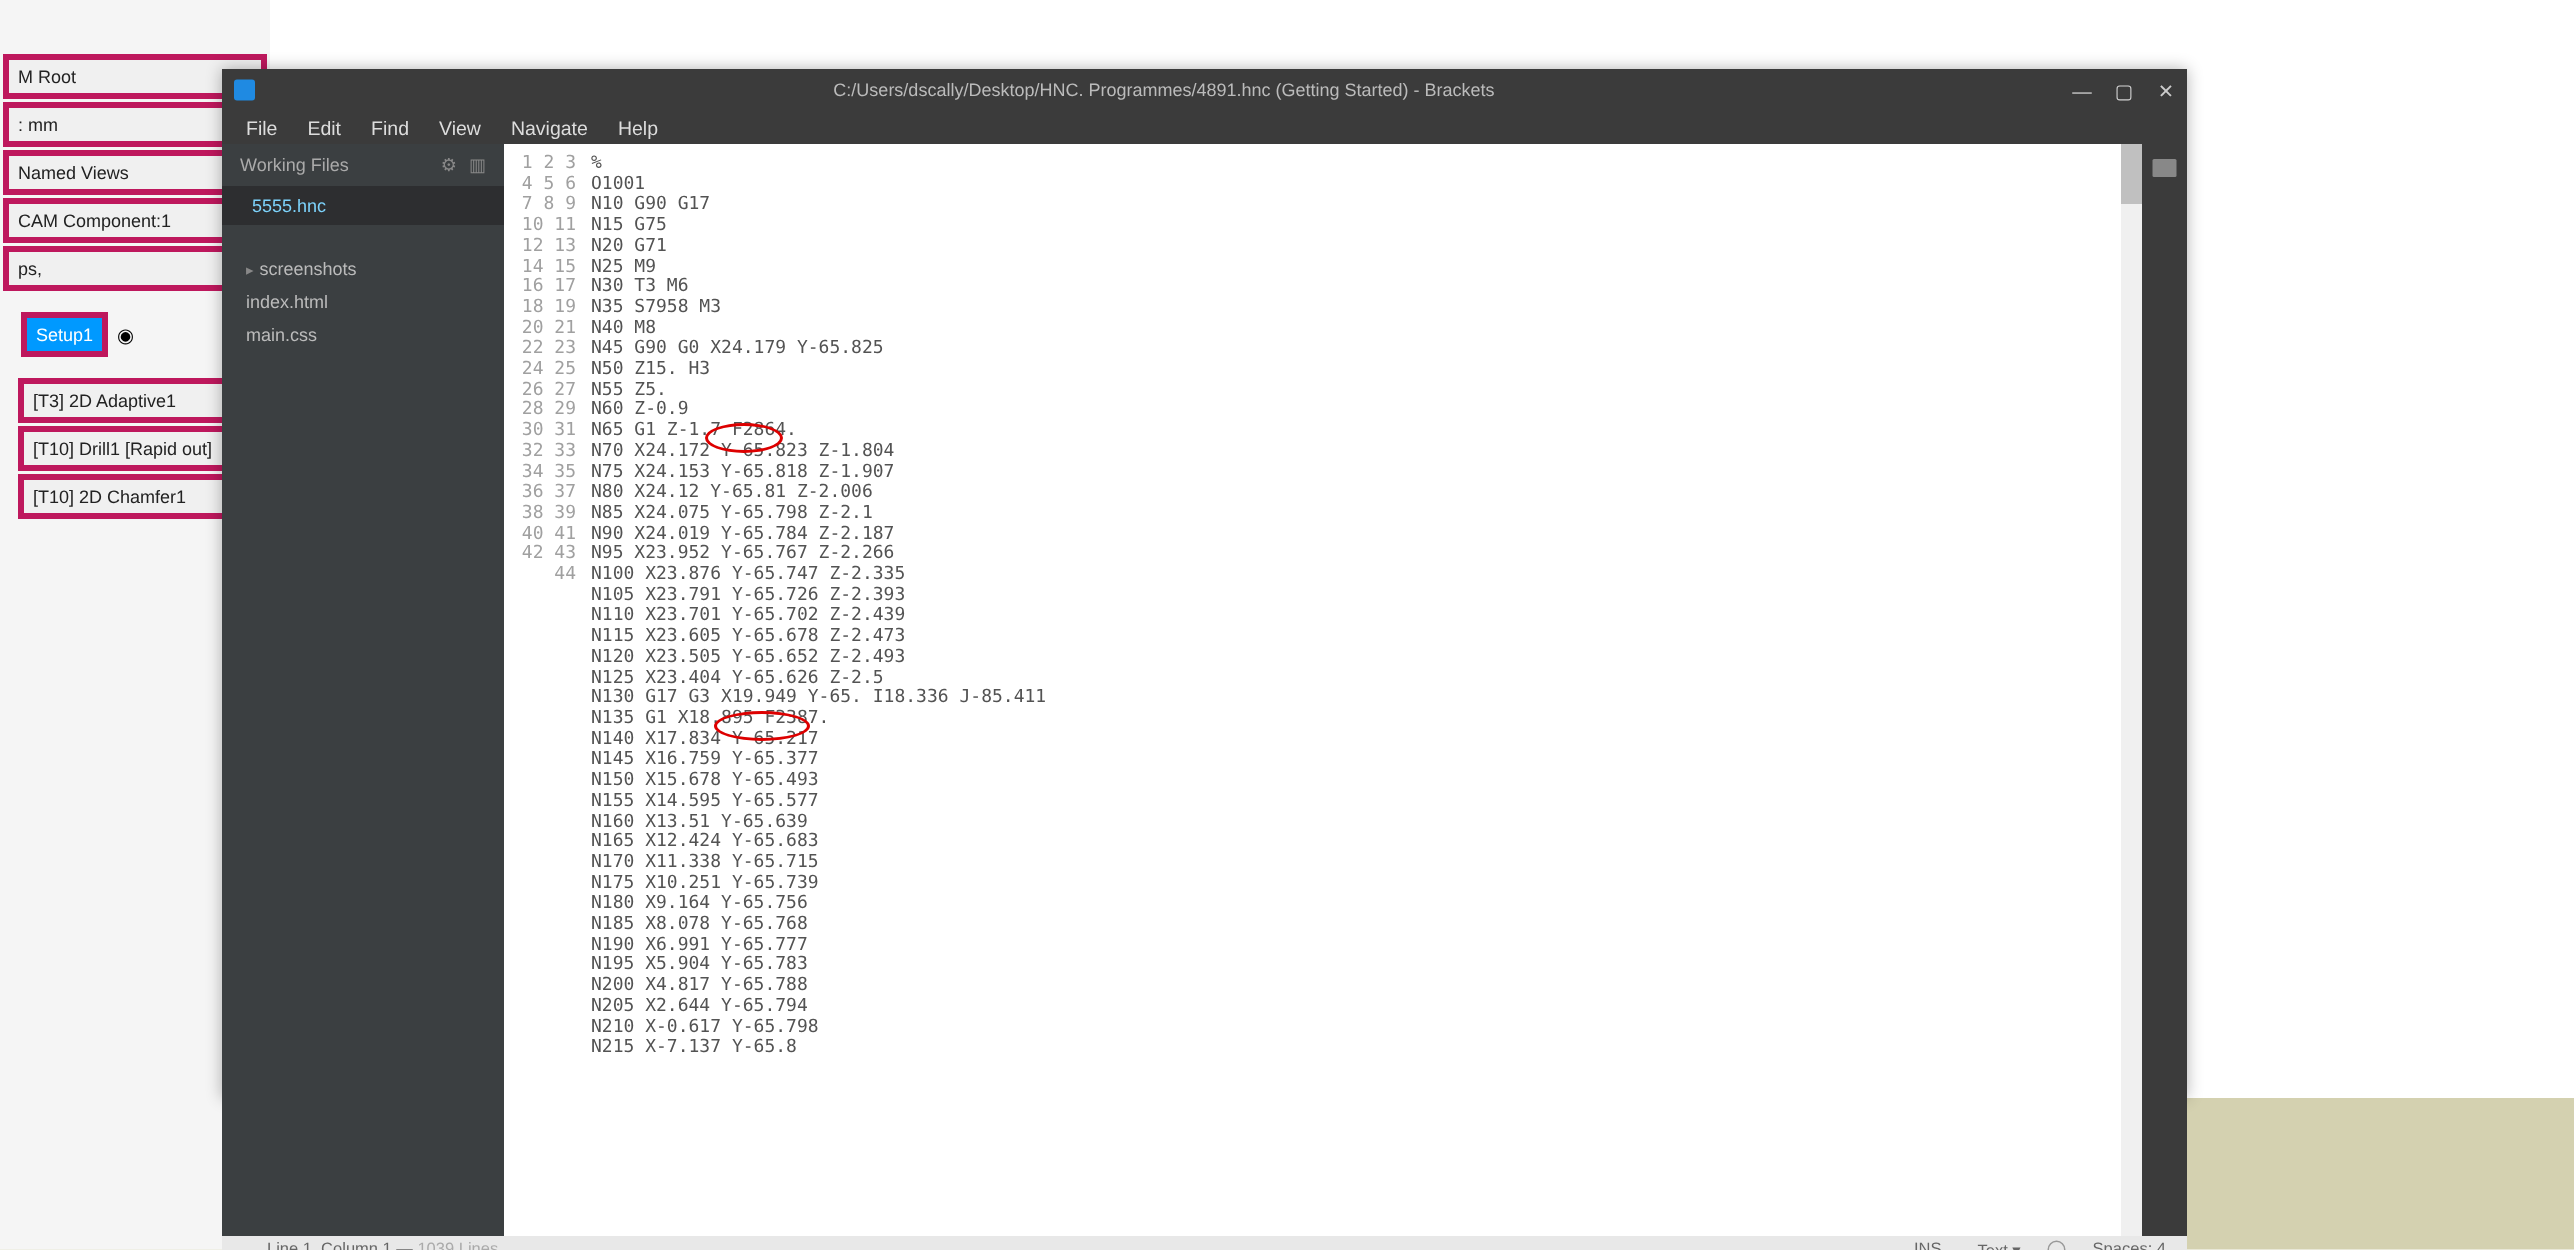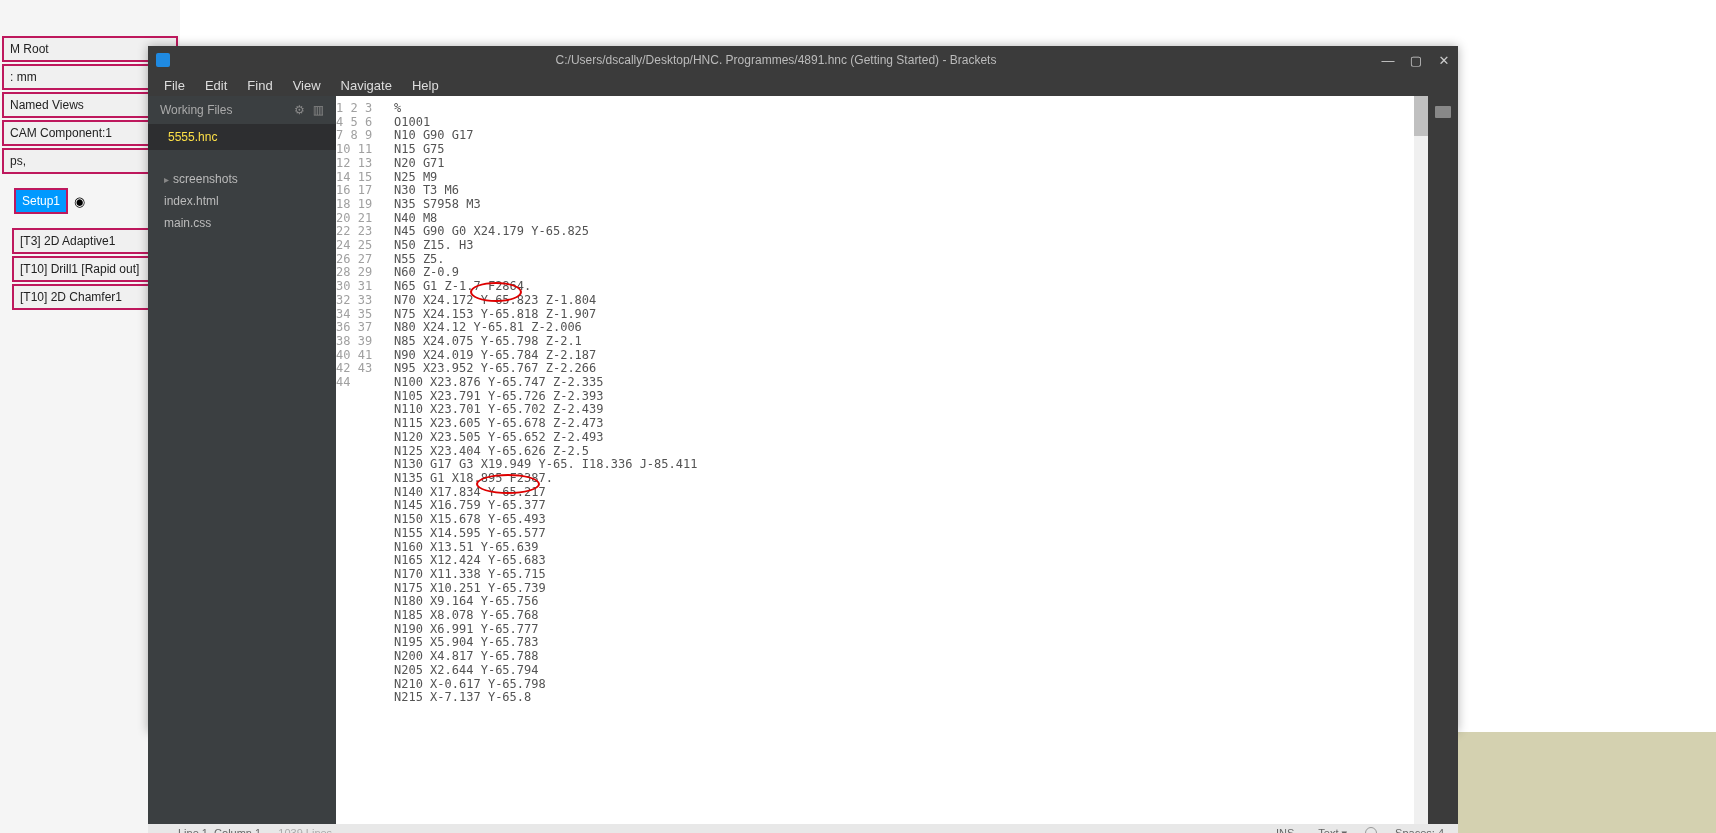--- a/index.html
+++ b/index.html
@@ -1,37 +1,37 @@
 <!DOCTYPE html>
 <html><head>
 <meta charset="utf-8">
 <style>
   html,body{margin:0;padding:0;width:1716px;height:833px;font-family:"Segoe UI",Arial,sans-serif;font-size:13px;background:#fff;overflow:hidden;}
   .behind-app{position:absolute;left:0;top:0;width:180px;height:833px;background:#f5f5f5;}
-  .behind-app .tree-item{padding:4px 6px;background:#f0f0f0;margin:2px;border:2px solid #be185d;color:#222;font-size:12px;}
+  .behind-app .tree-item{padding:4px 6px;background:#f0f0f0;margin:2px;border:4px solid #be185d;color:#222;font-size:12px;}
   .behind-app .tree-item.sel{background:#0099ff;color:#fff;}
   .behind-app .tree-indent{margin-left:12px;}
   .brackets-window{position:absolute;left:148px;top:46px;width:1310px;height:686px;background:#2c2c2c;box-shadow:0 0 10px rgba(0,0,0,.3);}
   .titlebar{height:28px;background:#3b3b3b;color:#ccc;display:flex;align-items:center;font-size:12px;}
   .titlebar .logo{width:14px;height:14px;background:#1f8ae2;margin:0 8px;border-radius:2px;}
   .titlebar .title-text{flex:1;text-align:center;color:#bbb;}
   .titlebar .win-btn{width:28px;text-align:center;color:#ccc;font-size:13px;cursor:pointer;}
   .menubar{height:22px;background:#3b3b3b;color:#ddd;display:flex;align-items:center;padding:0 6px;font-size:13px;}
   .menubar .menu-item{padding:2px 10px;cursor:pointer;}
   .body-area{display:flex;height:728px;}
   .sidebar{width:188px;background:#3b3f41;color:#ccc;font-size:13px;}
   .sidebar .section-header{height:28px;background:#3b3f41;display:flex;align-items:center;padding:0 12px;color:#aaa;font-size:12px;justify-content:space-between;}
   .sidebar .section-header .hdr-icons{display:flex;gap:8px;color:#888;}
-  .sidebar .open-file{padding:6px 20px;background:#2d2e30;color:#fde047;font-size:12px;}
+  .sidebar .open-file{padding:6px 20px;background:#2d2e30;color:#7dd3fc;font-size:12px;}
   .sidebar .project-header{padding:8px 12px;color:#ccc;font-size:13px;display:flex;align-items:center;gap:4px;}
   .sidebar .project-header .chev{font-size:9px;color:#888;}
   .sidebar .proj-item{padding:4px 16px;color:#bbb;font-size:12px;cursor:pointer;}
   .sidebar .proj-item .arrow{color:#888;margin-right:4px;font-size:10px;}
   .editor{flex:1;background:#fff;display:flex;position:relative;}
-  .gutter{width:48px;background:#fff;color:#a0a0a0;font-family:Consolas,monospace;font-size:12px;text-align:left;padding:6px 6px 0 0;line-height:13.7px;}
+  .gutter{width:48px;background:#fff;color:#a0a0a0;font-family:Consolas,monospace;font-size:12px;text-align:right;padding:6px 6px 0 0;line-height:13.7px;}
   .code{flex:1;background:#fff;color:#535353;font-family:Consolas,monospace;font-size:12px;padding:6px 0 0 4px;line-height:13.7px;white-space:pre;}
   .right-rail{width:30px;background:#3b3b3b;}
   .right-rail .ext-icon{width:16px;height:12px;background:#888;margin:10px auto;border-radius:1px;}
   .scrollbar-v{position:absolute;right:0;top:0;width:14px;height:100%;background:#f0f0f0;}
   .scrollbar-v .thumb{width:100%;height:40px;background:#c0c0c0;}
   .statusbar{height:18px;background:#e8e8e8;color:#666;display:flex;align-items:center;font-size:11px;padding:0 8px;justify-content:space-between;}
   .statusbar .left,.statusbar .right{display:flex;align-items:center;gap:12px;margin-left:16px;}
   .statusbar .sb-item{padding:0 6px;}
   .statusbar .circle{width:10px;height:10px;border:1px solid #999;border-radius:50%;}
   .annot{position:absolute;border:2px solid #d00;border-radius:50%;pointer-events:none;}

